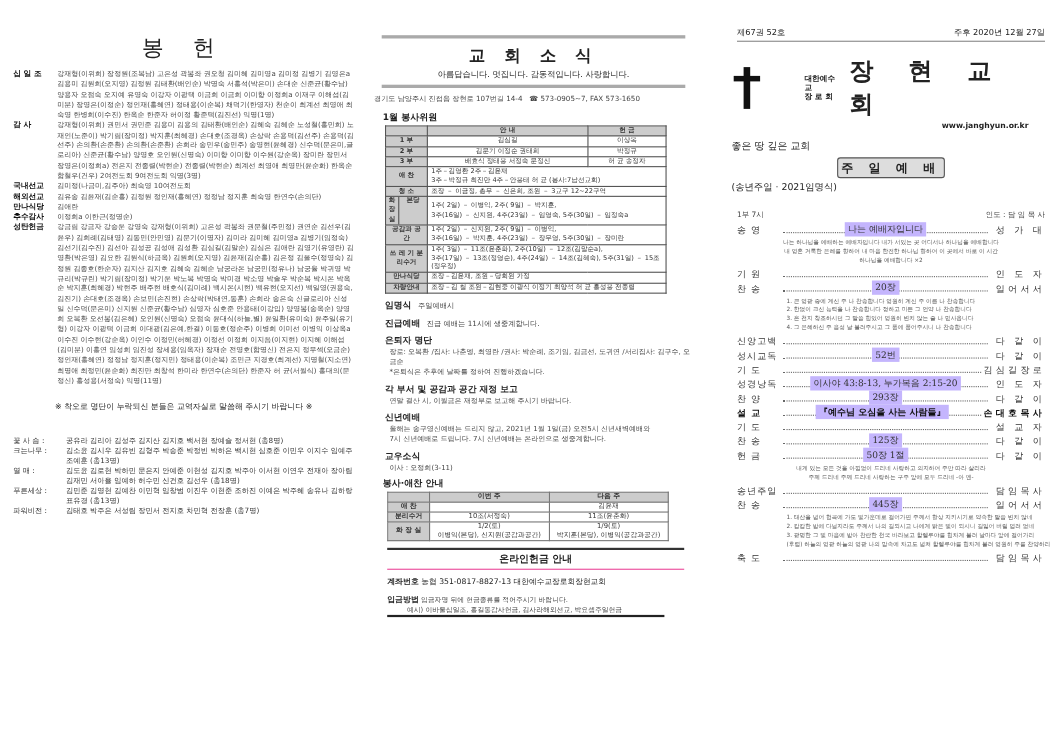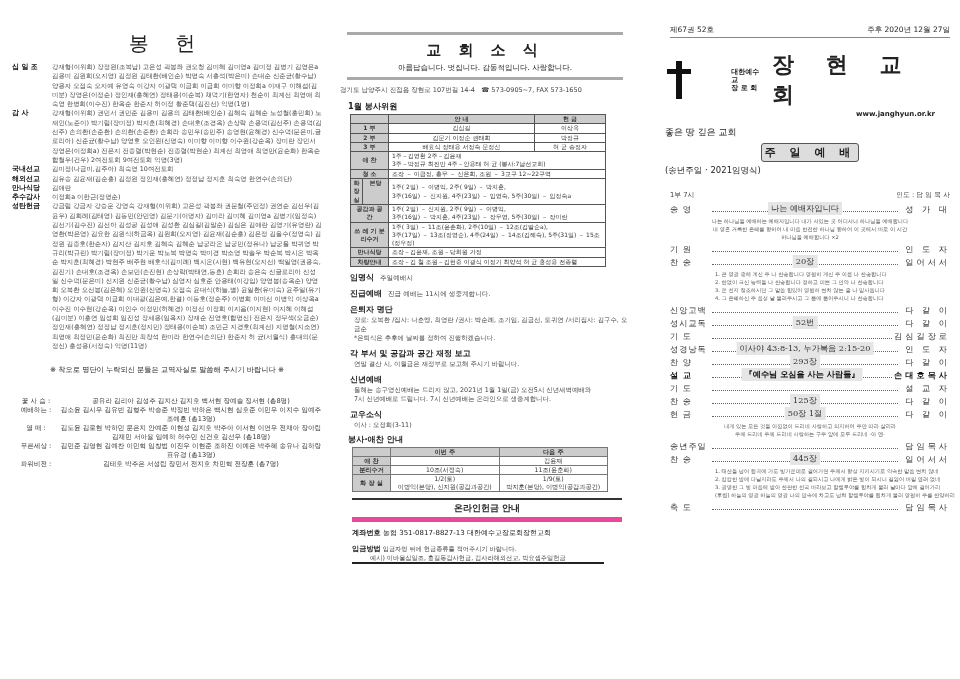--- a/index.html
+++ b/index.html
@@ -6,41 +6,41 @@
   body { width: 960px; height: 679px; background: #fff; font-family: "DejaVu Sans", sans-serif; color: #222; overflow: hidden; position: relative; }
   .page { position: absolute; top: 0; }
   
   #left { left: 0; width: 330px; padding: 30px 8px 0 12px; }
   .h-title { text-align: center; font-weight: normal; font-size: 20px; letter-spacing: 10px; margin-bottom: 6px; }
   .don-row { display: flex; font-size: 6.4px; line-height: 9.3px; }
   .don-label { width: 40px; flex-shrink: 0; font-weight: bold; font-size: 7px; color: #111; }
   .don-text { flex: 1; color: #444; }
   .notice { text-align: center; font-size: 7.2px; margin: 14px 0 22px; color: #222; }
   .sub-title { text-align: center; font-weight: bold; font-size: 9px; margin-bottom: 4px; }
-  .cls-row { display: flex; font-size: 6.6px; line-height: 9px; text-align: center; }
+  .cls-row { display: flex; font-size: 6.6px; line-height: 9px; }
   .cls-label { width: 48px; flex-shrink: 0; color: #333; }
   .cls-text { flex: 1; color: #333; }
   
   #mid { left: 340px; width: 290px; padding-top: 32px; }
   .mid-rule { height: 3px; background: #aaa; margin: 0 7px; }
   .mid-title { text-align: center; font-size: 15px; font-weight: bold; letter-spacing: 6px; margin: 6px 0 3px; }
   .mid-slogan { text-align: center; font-size: 7.5px; margin-bottom: 4px; }
   .mid-addr { font-size: 6.5px; color: #444; margin: 6px 0 6px; }
   .sec { font-weight: bold; font-size: 8.2px; margin: 4px 0 2px 8px; }
   table.svc { border-collapse: collapse; margin-left: 10px; width: 256px; font-size: 6px; }
   table.svc td { border: 1px solid #555; padding: 0 3px; line-height: 8.3px; color: #333; }
   table.svc td.hd { background: #ccc; text-align: center; font-weight: bold; }
   table.svc .corner { background: linear-gradient(to top right, #ccc 49%, #555 50%, #ccc 51%); }
   .news-h { font-weight: bold; font-size: 8px; margin: 5px 0 1px 10px; }
   .news-h span.inline { font-weight: normal; font-size: 6.6px; color: #444; margin-left: 6px; }
   .news-b { font-size: 6.4px; color: #444; margin-left: 14px; line-height: 9px; }
   table.svc2 { border-collapse: collapse; margin-left: 12px; width: 256px; font-size: 6.2px; }
   table.svc2 td { border: 1px solid #777; text-align: center; line-height: 8px; color: #333; }
   table.svc2 td.hd { background: #ccc; font-weight: bold; }
-  .online-bar { margin: 6px 8px 0 12px; border-top: 2px solid #333; border-bottom: 5px solid #ec4899; text-align: center; font-weight: bold; font-size: 9px; padding: 2px 0; }
+  .online-bar { margin: 6px 8px 0 12px; border-top: 2px solid #333; border-bottom: 1px solid #ec4899; text-align: center; font-weight: bold; font-size: 9px; padding: 2px 0; }
   .online-line { font-size: 7px; margin: 6px 0 0 12px; }
   .online-line b { font-size: 7.2px; }
   .online-sub { font-size: 6.2px; margin: 6px 0 0 12px; color: #444; line-height: 9px; }
   .online-sub .ex { display: block; padding-left: 18px; border-bottom: 2px solid #222; width: 252px; }
   
   #right { left: 665px; width: 290px; padding-top: 25px; }
   .topline { display: flex; justify-content: space-between; font-size: 7.5px; border-bottom: 1px solid #888; padding-bottom: 2px; margin: 0 5px; }
   .logo-row { display: flex; align-items: center; justify-content: center; margin-top: 12px; }
   .cross { width: 28px; height: 38px; position: relative; margin-right: 8px; }
   .cross .v { position: absolute; left: 11px; top: 0; width: 6px; height: 38px; background: #111; }
@@ -48,21 +48,21 @@
   .denom { font-size: 7px; font-weight: bold; line-height: 8px; margin-right: 8px; color: #222; margin-left: 32px; }
   .church-name { font-size: 22px; font-weight: bold; letter-spacing: 12px; font-family: "DejaVu Serif", serif; }
   .url { text-align: right; font-size: 7px; font-weight: bold; margin: 0 20px 0 0; }
   .motto { font-size: 9px; margin-top: 8px; }
   .svc-box { margin: 4px auto 0; width: 98px; border: 1px solid #555; border-radius: 3px; background: #ddd; text-align: center; font-weight: bold; font-size: 11px; letter-spacing: 5px; padding: 1px 0; }
   .svc-sub { font-size: 8.5px; margin-top: 3px; }
   .meta-row { display: flex; justify-content: space-between; font-size: 6.8px; margin: 13px 5px 3px 5px; color: #444; }
   .ord { display: flex; align-items: baseline; font-size: 8.2px; line-height: 13px; margin: 0 5px; color: #333; font-family: "DejaVu Serif", serif; }
   .ord .l { width: 40px; letter-spacing: 1px; }
   .ord .dots { flex: 1; border-bottom: 1px dotted #666; position: relative; height: 7px; margin: 0 2px; }
-  .ord .c { position: absolute; left: 50%; transform: translateX(-50%); top: -3px; background: #e5e5e5; padding: 0 3px; white-space: nowrap; }
+  .ord .c { position: absolute; left: 50%; transform: translateX(-50%); top: -3px; background: #c4b5fd; padding: 0 3px; white-space: nowrap; }
   .ord .r { letter-spacing: 3px; text-align: right; min-width: 50px; }
   .ord.bold { font-weight: bold; color: #111; font-family: "DejaVu Sans", sans-serif; }
   .lyric { text-align: center; font-size: 5.2px; line-height: 8px; color: #555; margin: 1px 0 2px; }
   .lyric.left { text-align: left; padding-left: 50px; }
 </style>
 </head>
 <body>
 
 <div id="left" class="page">
   <div class="h-title">봉 헌</div>
@@ -96,21 +96,21 @@
         <span class="don-text">강금림 강금자 강승운 강영숙 강재형(이위희) 고은성 곽봉좌 권문철(주민정) 권연순 김선우(김윤우) 김희례(김태영) 김동민(안민영) 김문기(이명자) 김미라 김미혜 김미영a 김병기(임정숙) 김선기(김수진) 김선아 김성공 김성애 김성환 김심길(김말순) 김심은 김애란 김영기(유영란) 김영환(박은영) 김요한 김원식(하금옥) 김원희(오지영) 김윤재(김순홍) 김은정 김을수(정영숙) 김정원 김종호(한순자) 김지산 김지호 김혜숙 김혜순 남궁라온 남궁민(정유나) 남궁율 박귀영 박규리(박규린) 박기림(장미정) 박기운 박노복 박명숙 박미경 박소영 박솔우 박순복 박시온 박옥순 박지훈(최혜경) 박현주 배주현 배호식(김미례) 백시온(시현) 백유현(오지선) 백일영(권용숙,김진기) 손대호(조경옥) 손보민(손진현) 손상락(박태연,동훈) 손희라 송은숙 신글로리아 신성일 신수덕(문은미) 신지원 신준균(황수남) 심영자 심호준 안용태(이강입) 양영봉(송옥순) 양영희 오복환 오선봉(김은혜) 오인원(신명숙) 오점숙 윤대식(하늘,별) 윤일환(유미숙) 윤주일(유기형) 이강자 이광택 이금희 이대광(김은예,한결) 이동호(정순주) 이병희 이미선 이병익 이상옥a 이수진 이수현(강순옥) 이인수 이정민(허혜경) 이정선 이정희 이지음(이지현) 이지혜 이해섭(김미분) 이홍연 임성희 임진성 장세용(임옥자) 장재순 전영호(함명신) 전은지 정무섹(오금순) 정인재(홍혜연) 정정남 정지훈(정지민) 정태용(이순복) 조민근 지경호(최계선) 지명철(지소연) 최명애 최정민(윤순화) 최진만 최창석 한미라 한연수(손의단) 한준자 허 균(서월식) 홍대의(문정신) 홍성용(서정숙) 익명(11명)</span>
       </div>
     </div>
   <div class="notice">※ 착오로 명단이 누락되신 분들은 교역자실로 말씀해 주시기 바랍니다 ※</div>
   <div id="promo-list">
       <div class="cls-row">
         <span class="cls-label">꽃 사 슴 :</span>
         <span class="cls-text">공유라 김리아 김성주 김지산 김지호 백서현 장예슬 정서현 (총8명)</span>
       </div>
       <div class="cls-row">
-        <span class="cls-label">예배하는 :</span>
+        <span class="cls-label">크는나무 :</span>
         <span class="cls-text">김소윤 김시우 김유빈 김형주 박승준 박정빈 박하은 백시현 심호준 이민우 이지수 임예주 조예훈 (총13명)</span>
       </div>
       <div class="cls-row">
         <span class="cls-label">열    매 :</span>
         <span class="cls-text">김도윤 김로현 박하민 문은지 안예준 이현성 김지호 박주아 이서현 이연우 전재아 장아림 김재민 서아율 임예하 허수민 신건호 김선우 (총18명)</span>
       </div>
       <div class="cls-row">
         <span class="cls-label">푸른세상 :</span>
         <span class="cls-text">김민준 김영현 김예찬 이민혁 임창범 이진우 이현준 조하진 이예은 박주혜 송유나 김하랑 표유경 (총13명)</span>
       </div>

